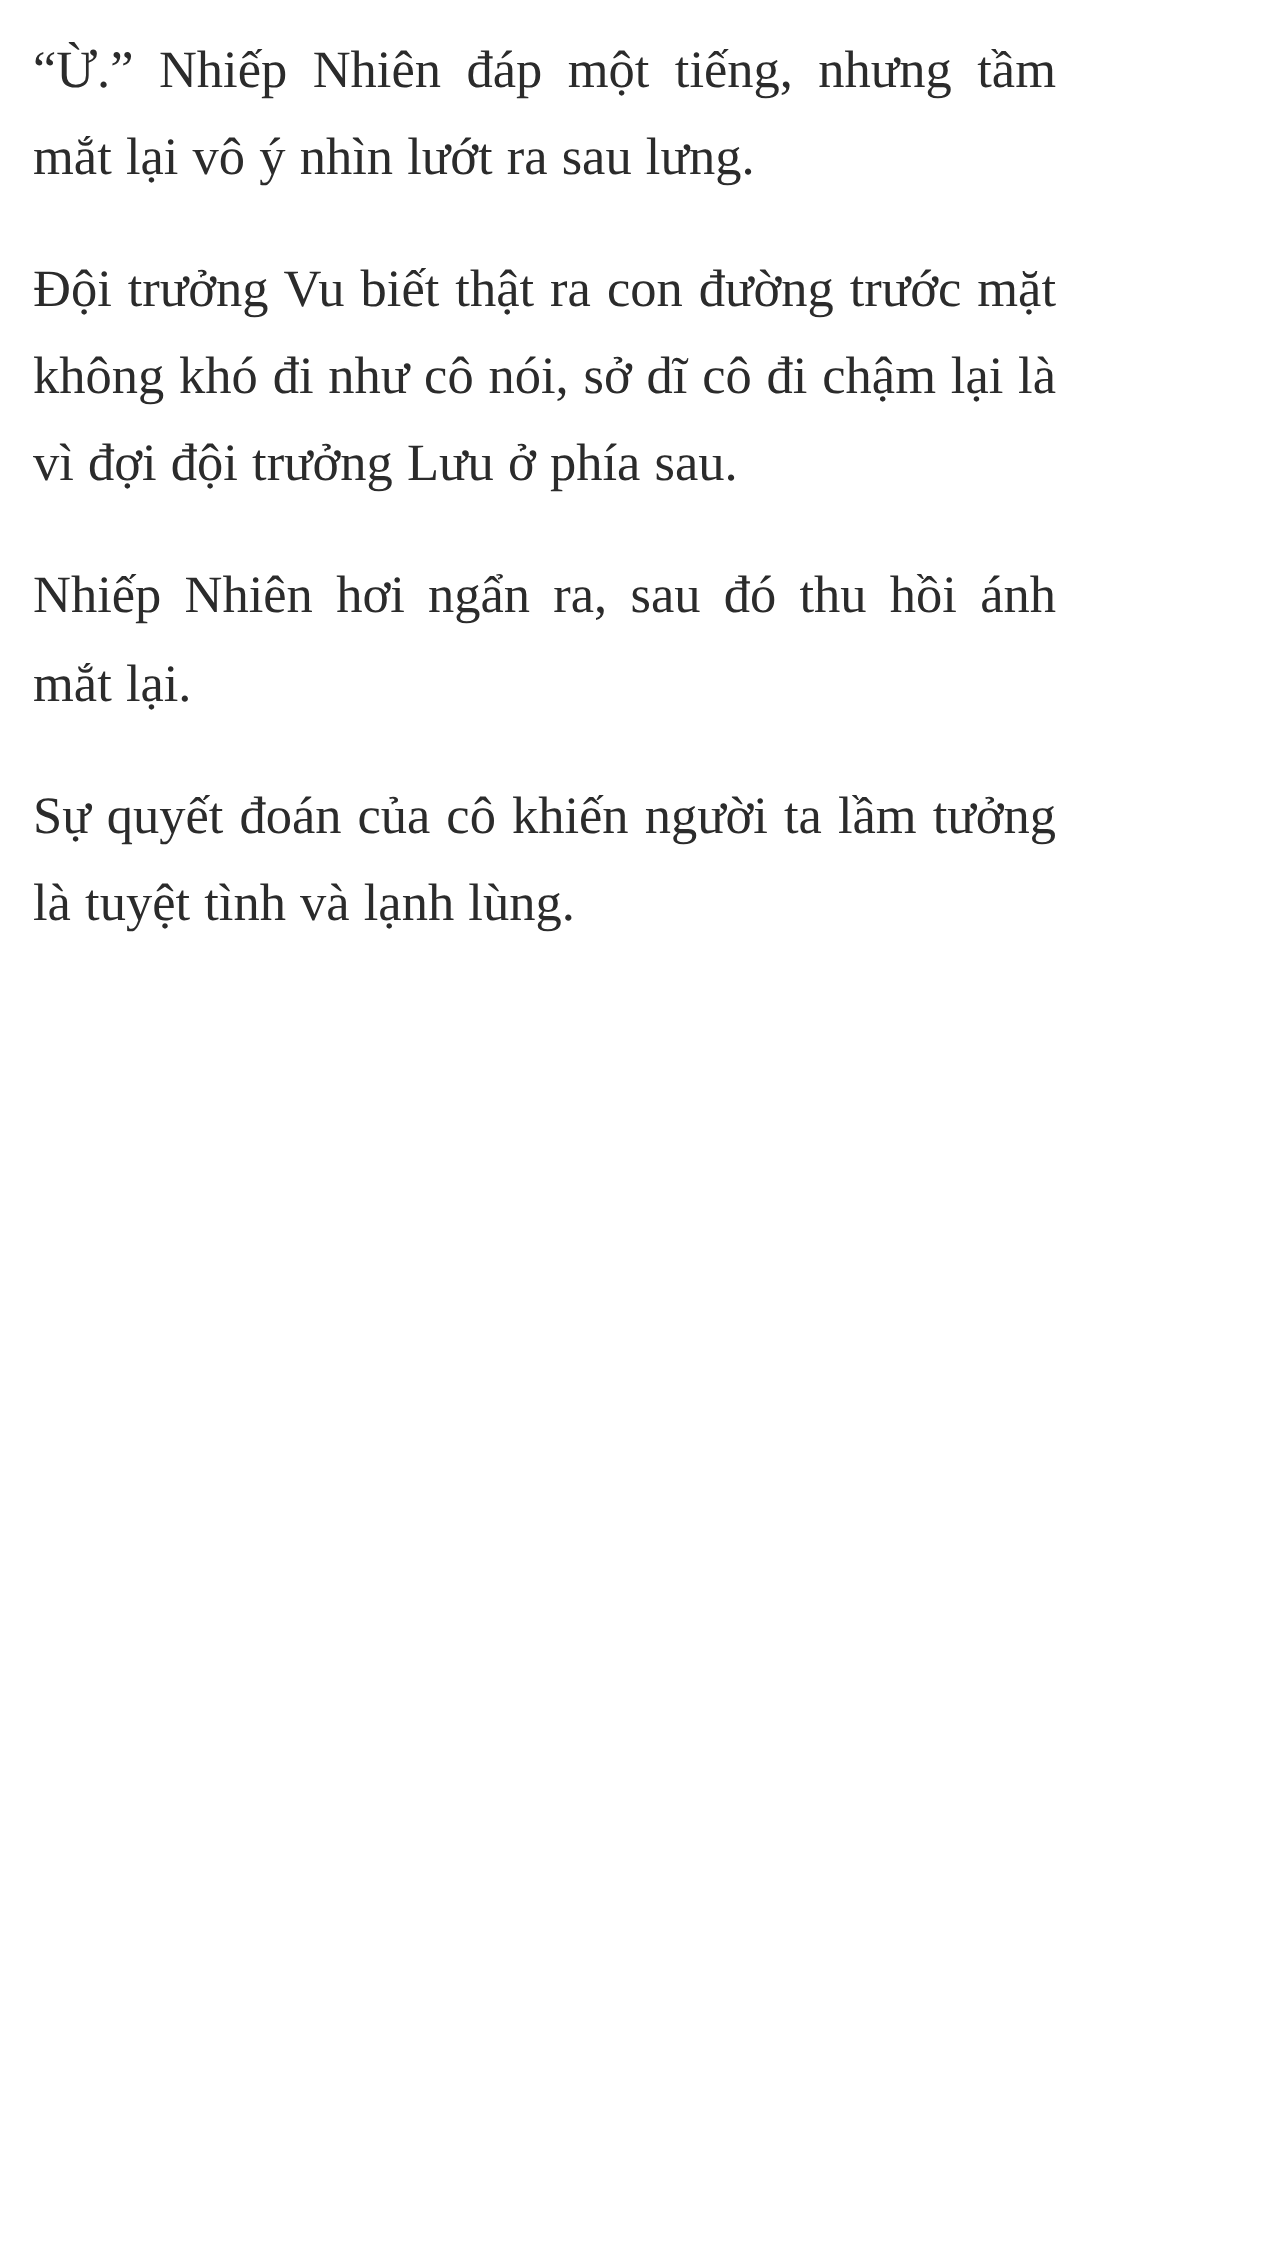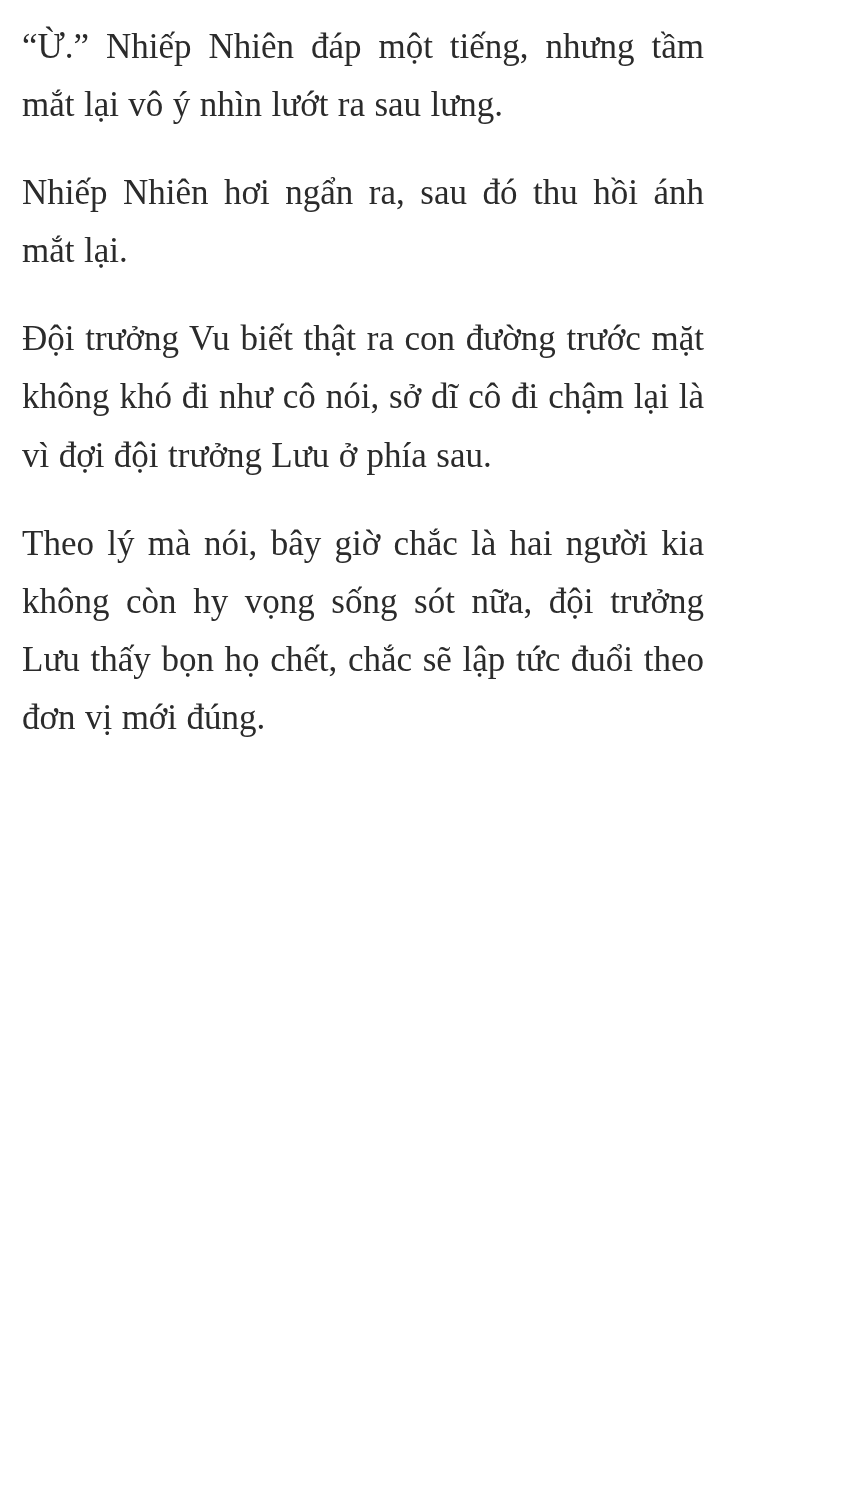--- a/index.html
+++ b/index.html
@@ -29,16 +29,16 @@
   }
   .para:last-child {
     margin-bottom: 0;
   }
 </style>
 </head>
 <body>
 
 <div class="reader">
   <p class="para">“Ừ.” Nhiếp Nhiên đáp một tiếng, nhưng tầm mắt lại vô ý nhìn lướt ra sau lưng.</p>
+  <p class="para">Đội trưởng Vu biết thật ra con đường trước mặt không khó đi như cô nói, sở dĩ cô đi chậm lại là vì đợi đội trưởng Lưu ở phía sau.</p>
   <p class="para">Nhiếp Nhiên hơi ngẩn ra, sau đó thu hồi ánh mắt lại.</p>
-  <p class="para">Đội trưởng Vu biết thật ra con đường trước mặt không khó đi như cô nói, sở dĩ cô đi chậm lại là vì đợi đội trưởng Lưu ở phía sau.</p>
-  <p class="para">Theo lý mà nói, bây giờ chắc là hai người kia không còn hy vọng sống sót nữa, đội trưởng Lưu thấy bọn họ chết, chắc sẽ lập tức đuổi theo đơn vị mới đúng.</p>
+  <p class="para">Sự quyết đoán của cô khiến người ta lầm tưởng là tuyệt tình và lạnh lùng.</p>
 </div>
 
 </body></html>

